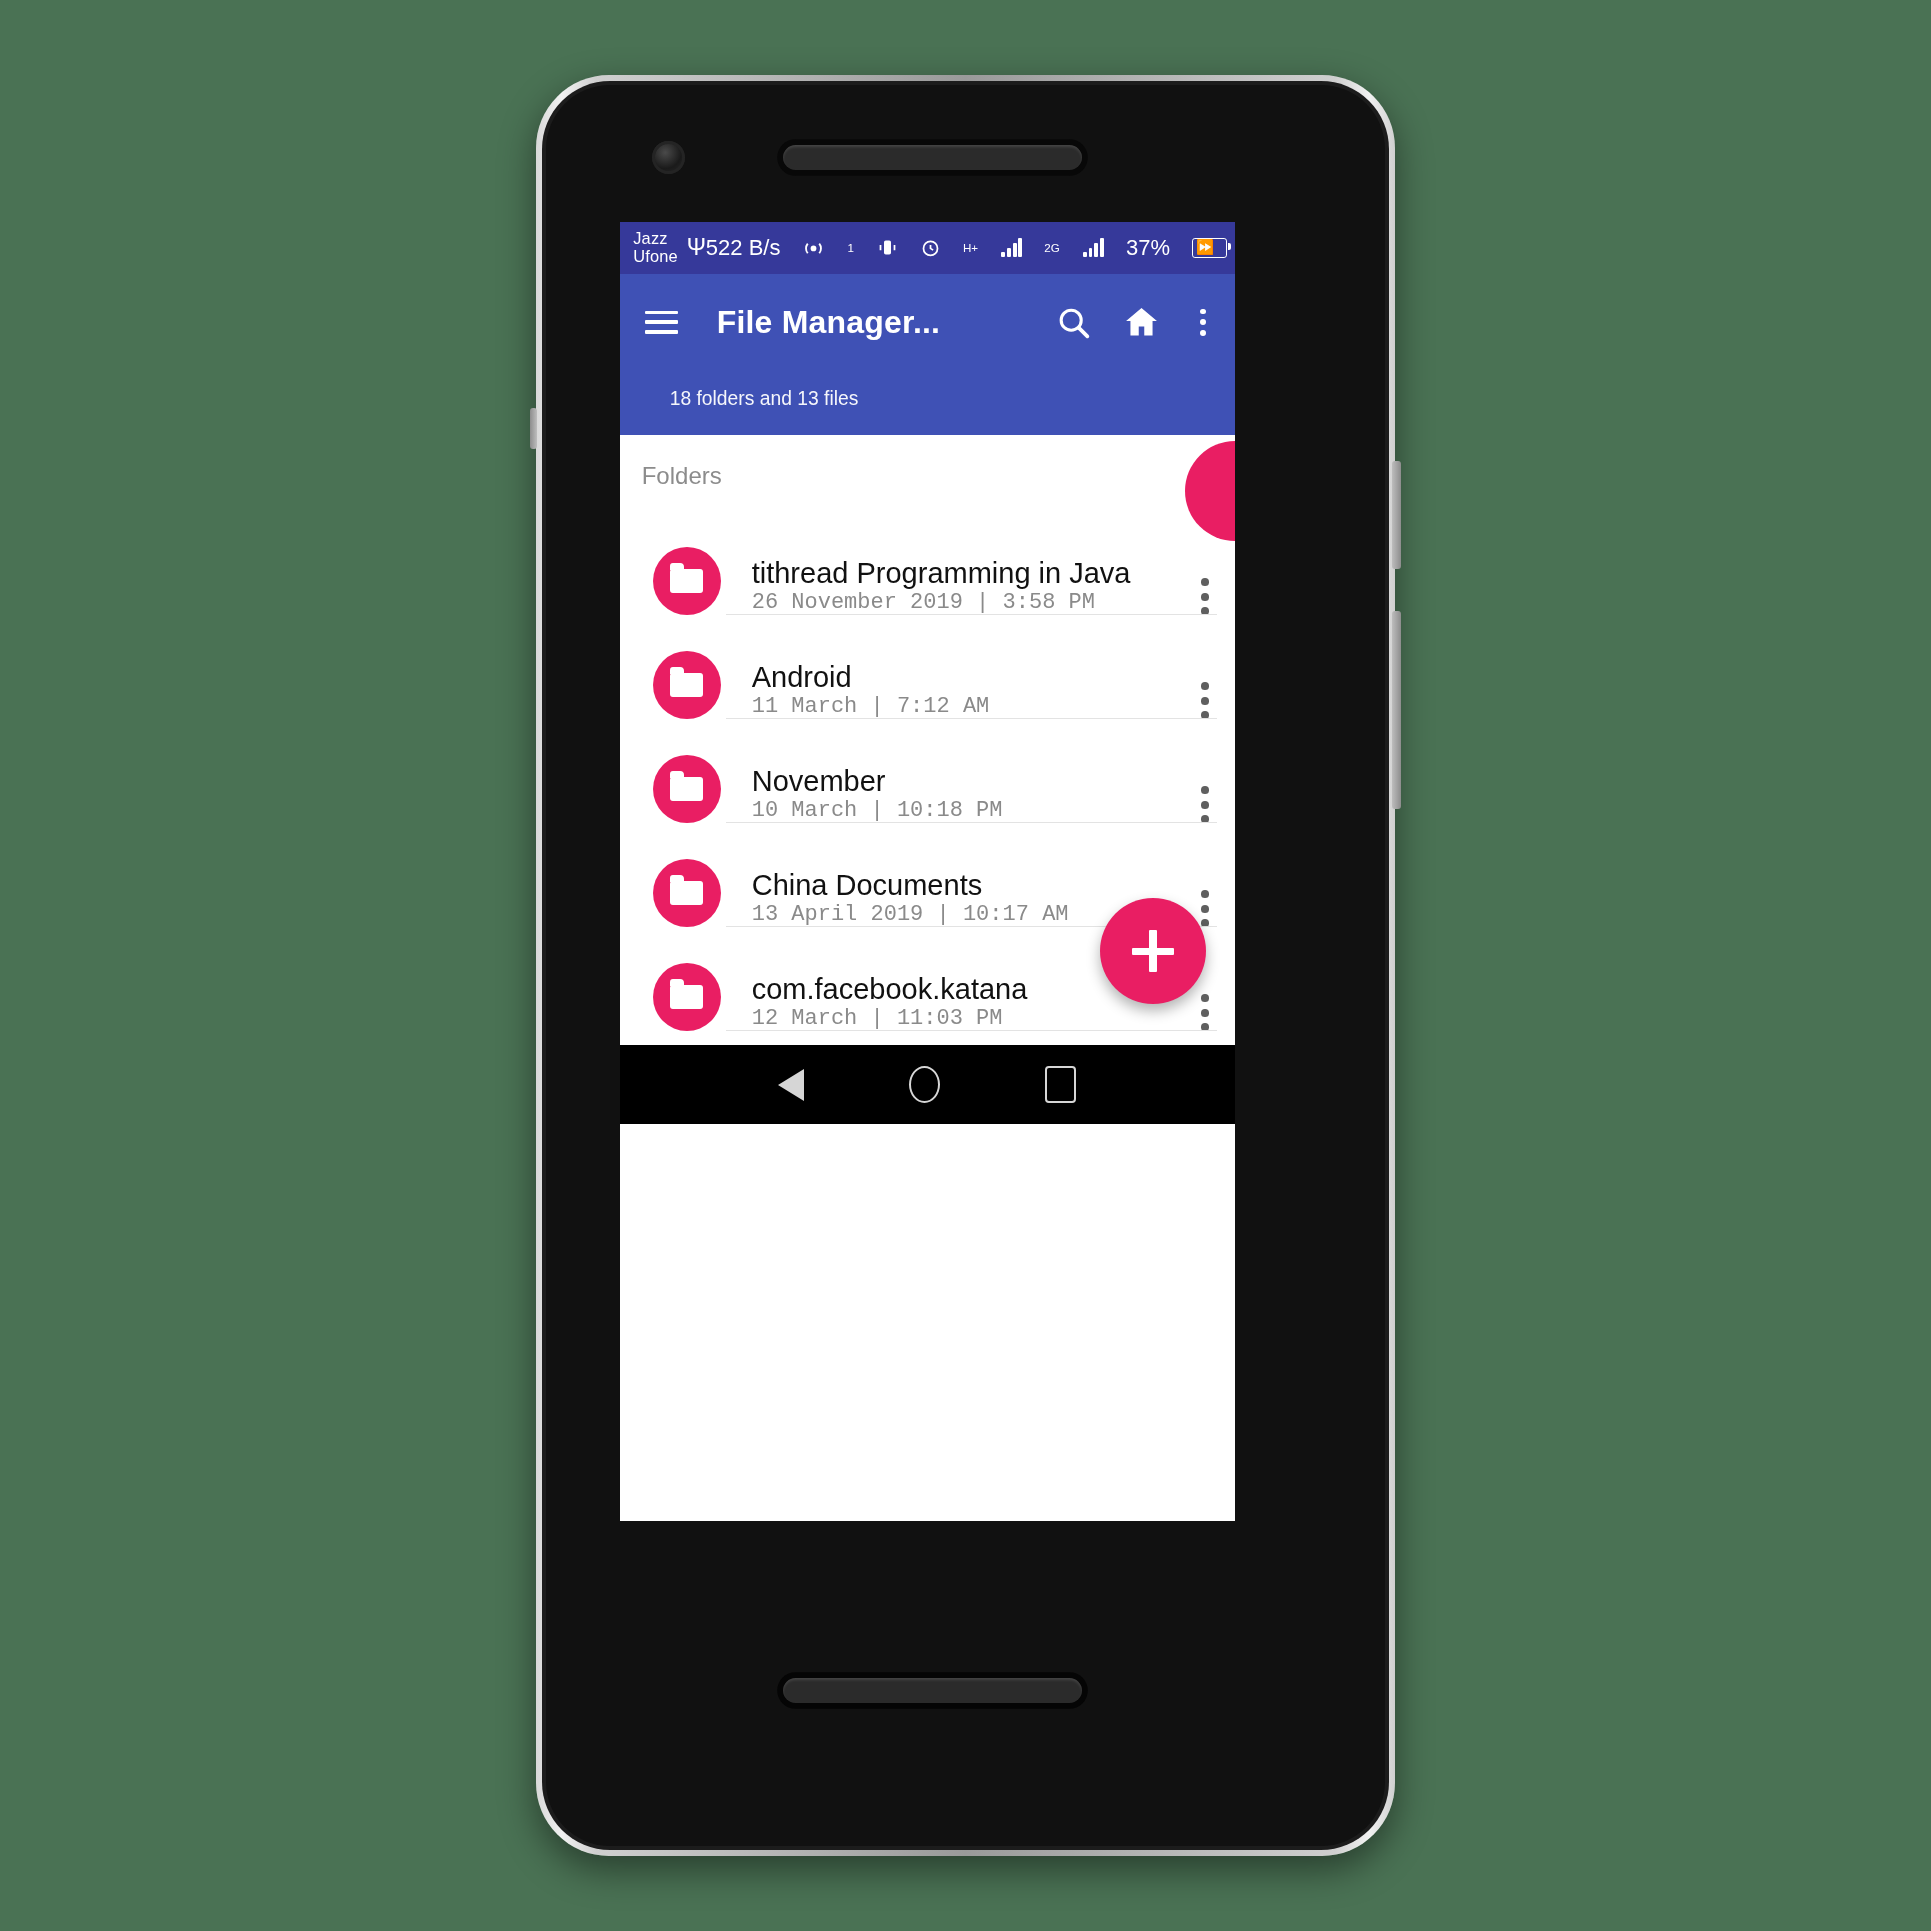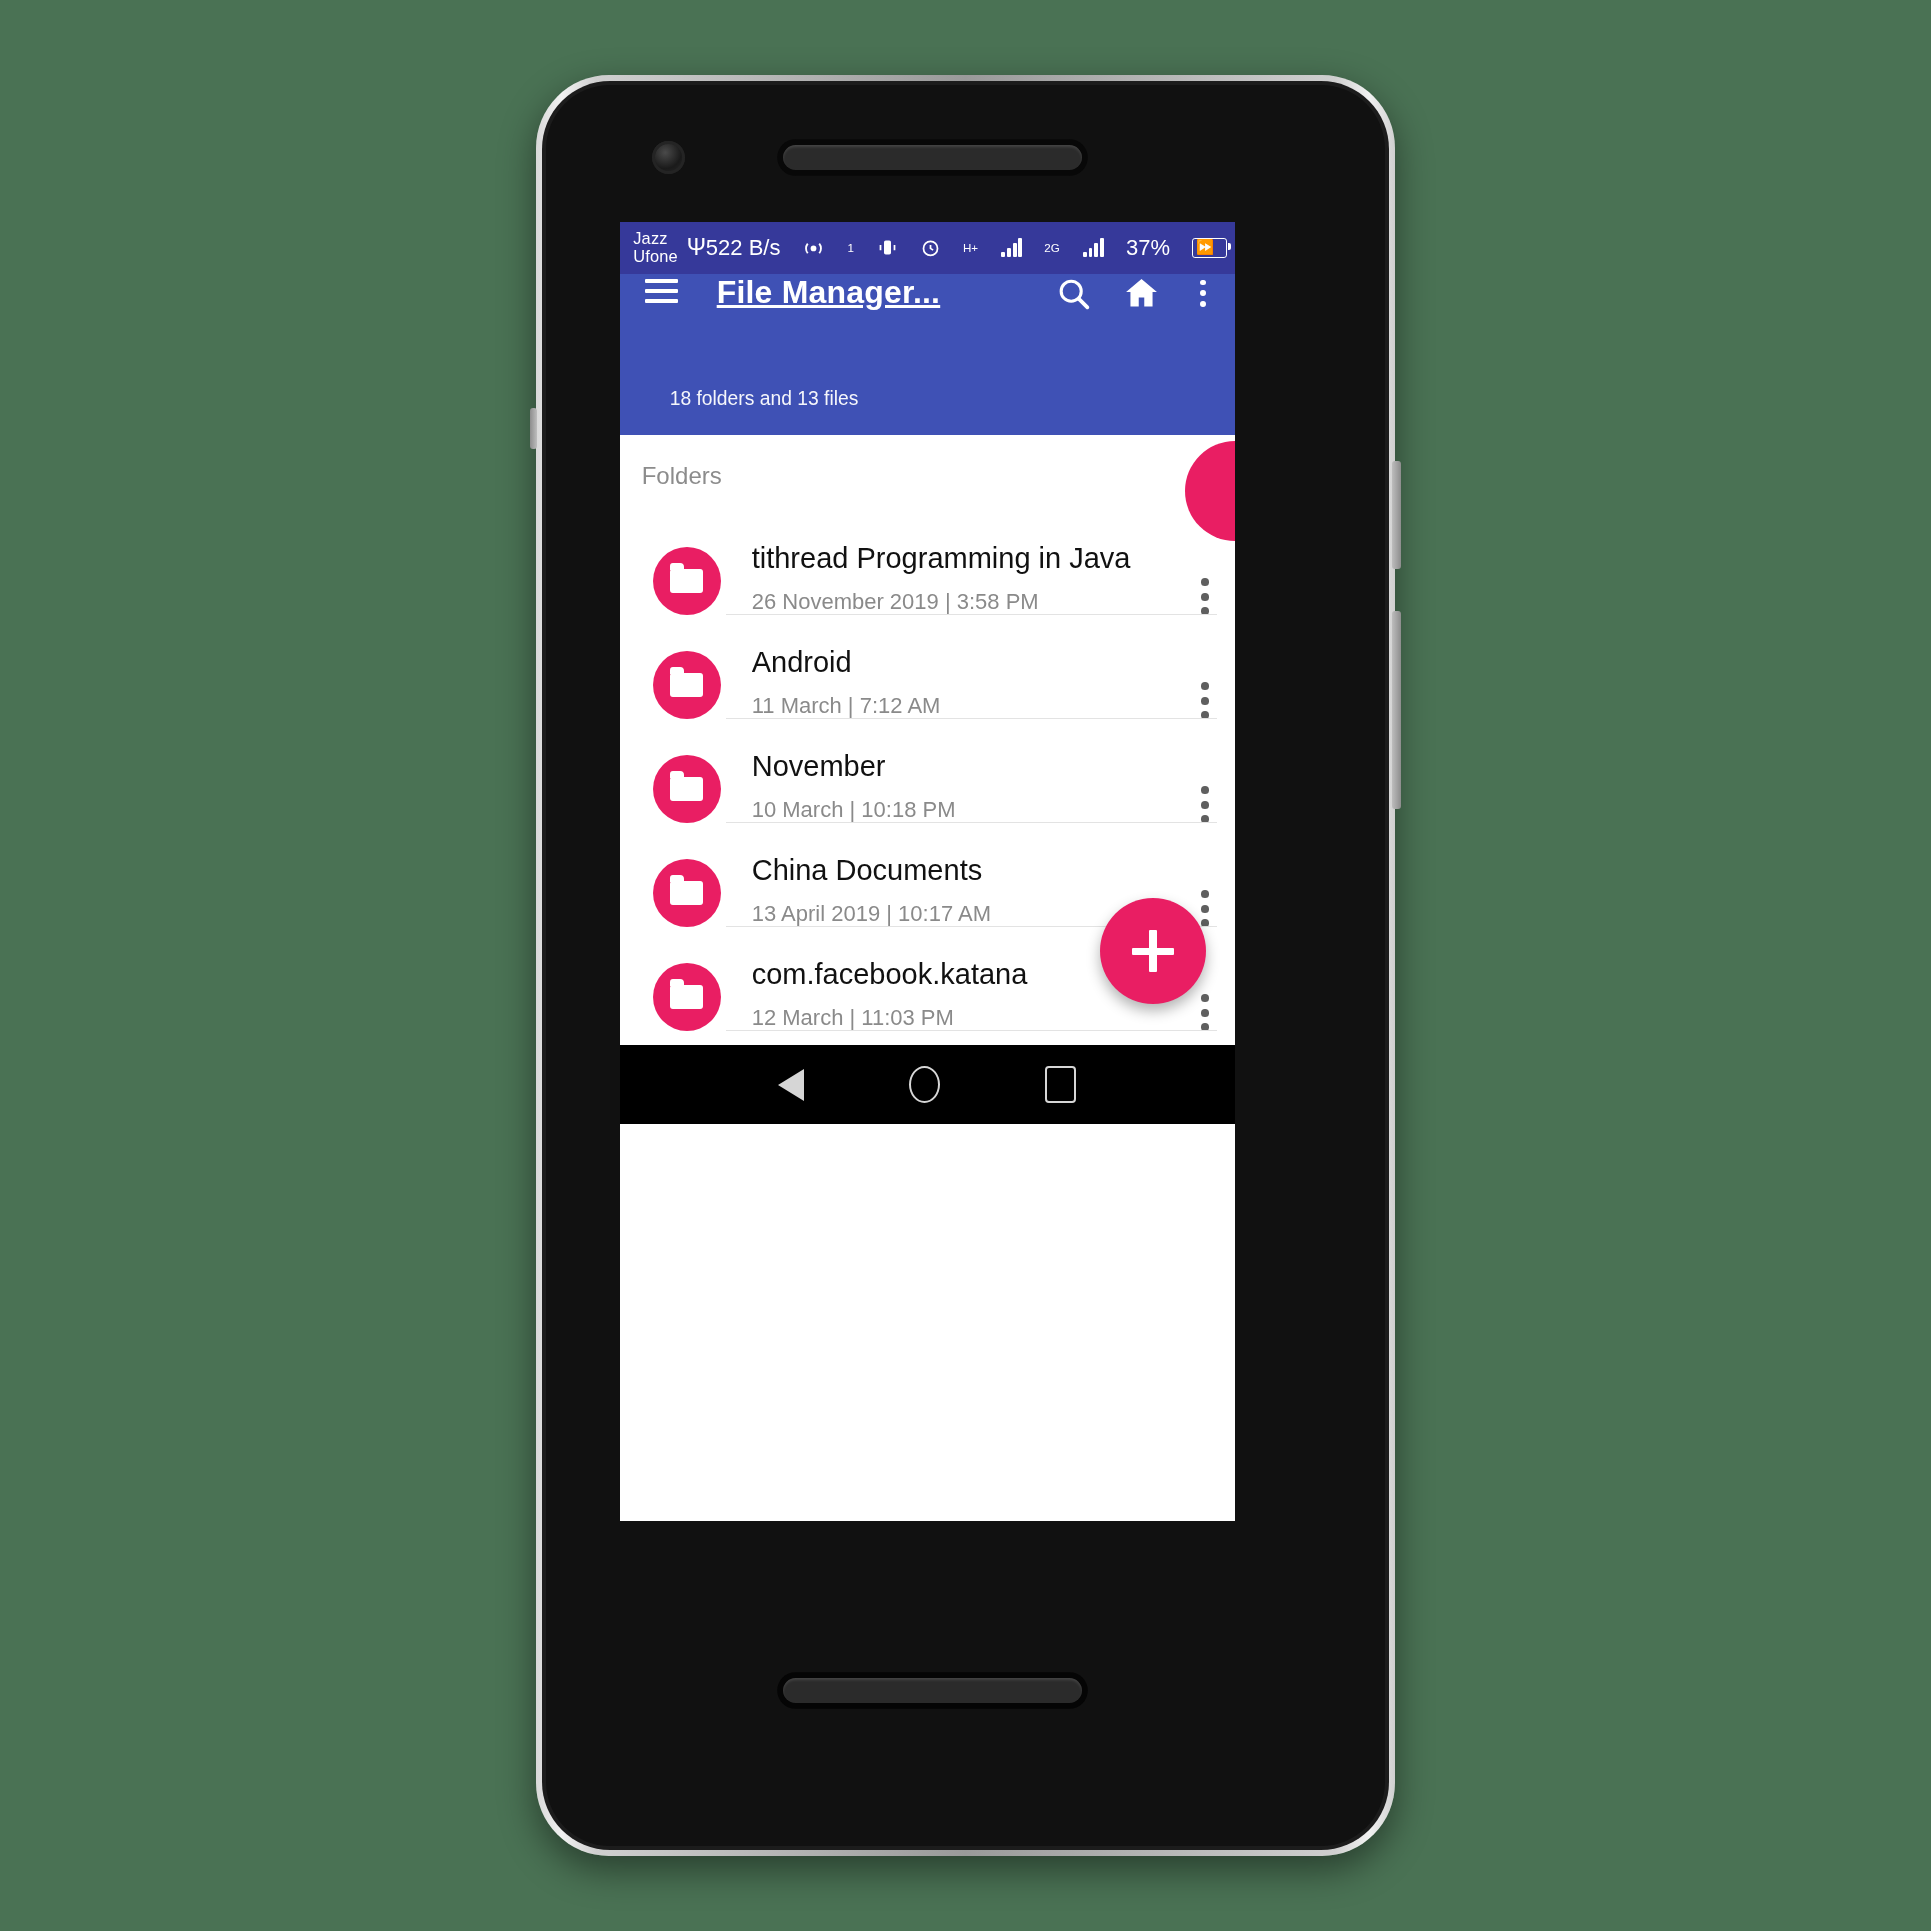--- a/index.html
+++ b/index.html
@@ -143,24 +143,23 @@
 
   
   #app-bar {
     background: #3f51b5;
     color: #ffffff;
     padding: 0 0 15.4px 0;
   }
   #app-bar-top {
     height: 97px;
     display: flex;
-    align-items: flex-start;
+    align-items: center;
     padding: 0 19.3px 0 25px;
     box-sizing: border-box;
-    text-decoration: underline;
   }
   #menu-icon { width: 33px; cursor: pointer; }
   #menu-icon span {
     display: block;
     height: 3.9px;
     background: #fff;
     margin: 5.8px 0;
     border-radius: 1px;
   }
   #app-title {
@@ -236,22 +235,23 @@
   .row-text { margin-left: 31px; min-width: 0; flex: 1 1 auto; }
   .row-title {
     font-size: 29px;
     color: #111111;
     white-space: nowrap;
     overflow: hidden;
   }
   .row-sub {
     font-size: 22px;
     color: #8a8a8a;
-    margin-top: 14px;
+    margin-top: 0;
     white-space: nowrap;
+    font-family: Liberation Mono, monospace;
   }
   .row-menu {
     width: 29px;
     display: flex;
     flex-direction: column;
     gap: 6.8px;
     align-items: center;
     flex: 0 0 auto;
     margin-left: 11.6px;
     cursor: pointer;

